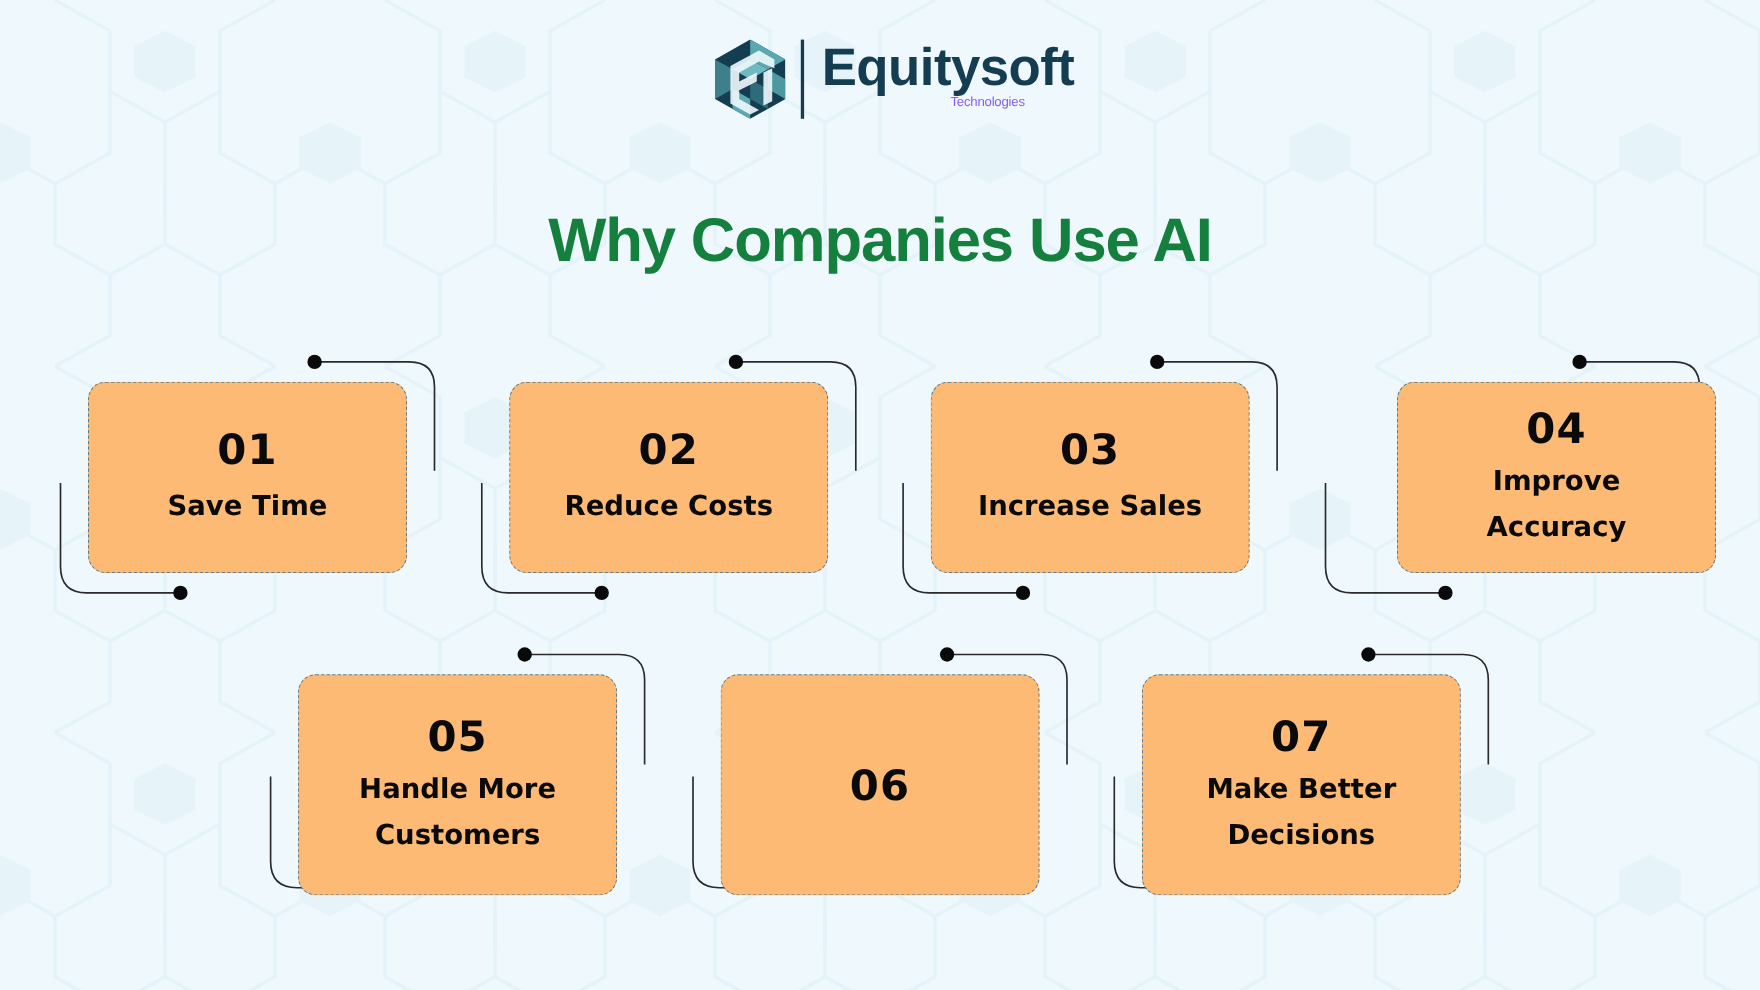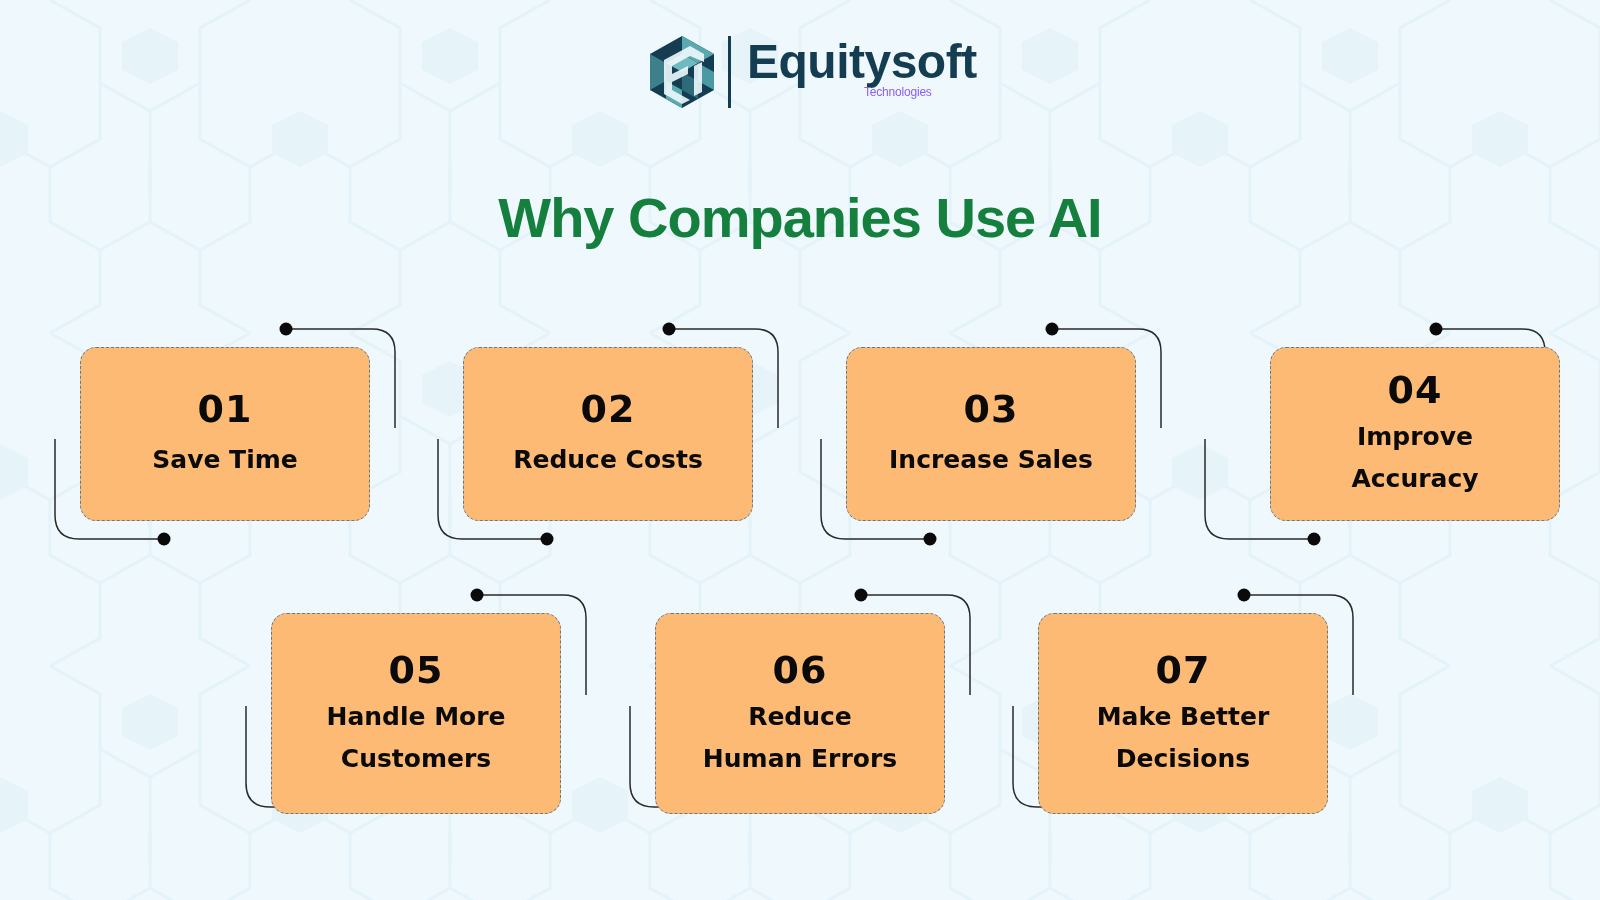--- a/index.html
+++ b/index.html
@@ -158,20 +158,18 @@
 Accuracy</div>
 </div>
 
 <div class="card row2 two-line" style="left:271px;">
   <div class="card-num">05</div>
   <div class="card-label">Handle More
 Customers</div>
 </div>
 <div class="card row2 two-line" style="left:655px;">
   <div class="card-num">06</div>
-  <div class="card-label">Reduce
-Human Errors</div>
 </div>
 <div class="card row2 two-line" style="left:1038px;">
   <div class="card-num">07</div>
   <div class="card-label">Make Better
 Decisions</div>
 </div>
 
 </body></html>

